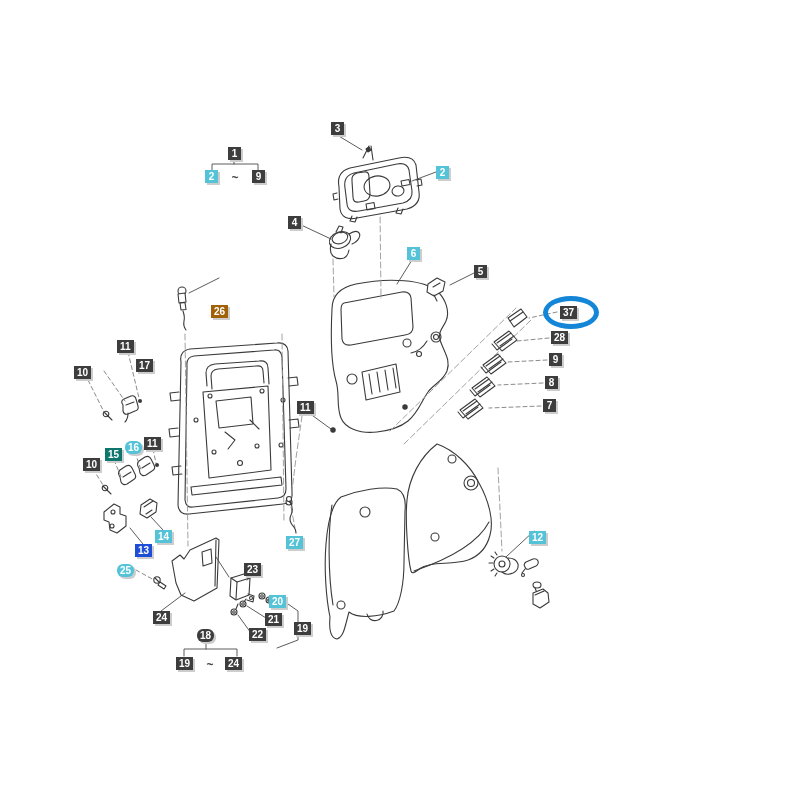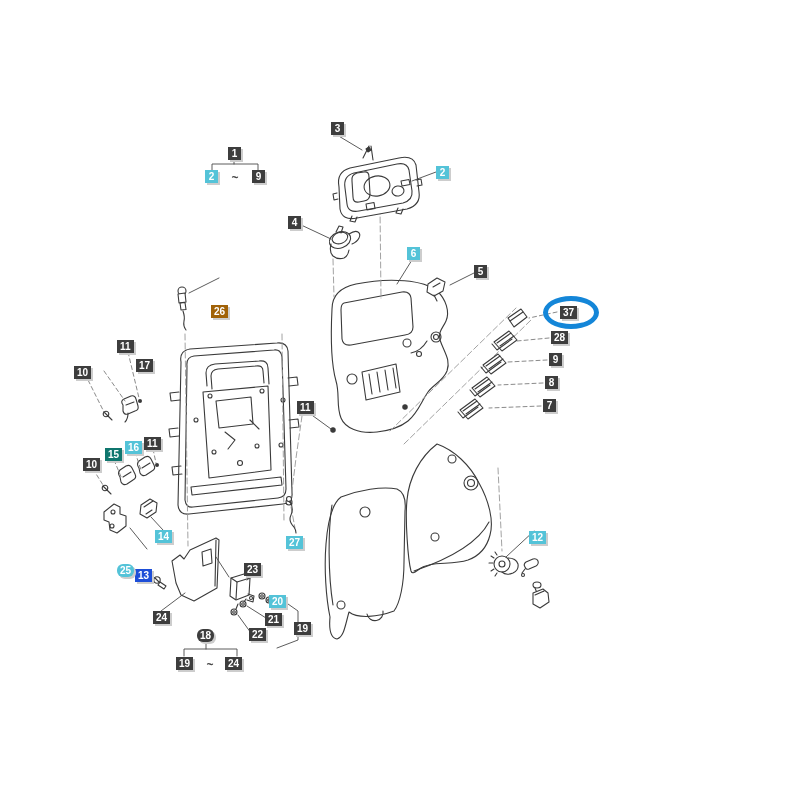--- a/index.html
+++ b/index.html
@@ -304,26 +304,26 @@
       <div class="plabel dark" style="left: 474px; top: 265px; background: rgb(61, 61, 61); color: rgb(255, 255, 255);">5</div>
       <div class="plabel dark" style="left: 560px; top: 306px; background: rgb(61, 61, 61); color: rgb(255, 255, 255);">37</div>
       <div class="plabel dark" style="left: 551px; top: 331px; background: rgb(61, 61, 61); color: rgb(255, 255, 255);">28</div>
       <div class="plabel dark" style="left: 549px; top: 353px; background: rgb(61, 61, 61); color: rgb(255, 255, 255);">9</div>
       <div class="plabel dark" style="left: 545px; top: 376px; background: rgb(61, 61, 61); color: rgb(255, 255, 255);">8</div>
       <div class="plabel dark" style="left: 543px; top: 399px; background: rgb(61, 61, 61); color: rgb(255, 255, 255);">7</div>
       <div class="plabel dark" style="left: 117px; top: 340px; background: rgb(61, 61, 61); color: rgb(255, 255, 255);">11</div>
       <div class="plabel dark" style="left: 92px; top: 359px; background: rgb(61, 61, 61); color: rgb(255, 255, 255); margin-left: 44px;">17</div>
       <div class="plabel dark" style="left: 74px; top: 366px; background: rgb(61, 61, 61); color: rgb(255, 255, 255);">10</div>
       <div class="plabel dark" style="left: 144px; top: 437px; background: rgb(61, 61, 61); color: rgb(255, 255, 255);">11</div>
-      <div class="plabel cyan" style="left: 125px; top: 441px; background: rgb(84, 195, 216); color: rgb(255, 255, 255);">16</div>
+      <div class="plabel cyan" style="left: 125px; top: 441px; background: rgb(84, 195, 216); color: rgb(255, 255, 255); border-radius: 6px;">16</div>
       <div class="plabel cyan" style="left: 105px; top: 448px; background: #0f766e; color: rgb(255, 255, 255); text-align: center;">15</div>
       <div class="plabel dark" style="left: 83px; top: 458px; background: rgb(61, 61, 61); color: rgb(255, 255, 255);">10</div>
       <div class="plabel dark" style="left: 297px; top: 401px; background: rgb(61, 61, 61); color: rgb(255, 255, 255);">11</div>
       <div class="plabel cyan" style="left: 155px; top: 530px; background: rgb(84, 195, 216); color: rgb(255, 255, 255); text-align: right;">14</div>
-      <div class="plabel dark" style="left: 135px; top: 544px; background: #1d4ed8; color: rgb(255, 255, 255); margin-top: 25px;">13</div>
+      <div class="plabel dark" style="left: 135px; top: 544px; background: #1d4ed8; color: rgb(255, 255, 255);">13</div>
       <div class="plabel cyan" style="left: 117px; top: 564px; background: rgb(84, 195, 216); color: rgb(255, 255, 255); border-radius: 6px;">25</div>
       <div class="plabel dark" style="left: 153px; top: 611px; background: rgb(61, 61, 61); color: rgb(255, 255, 255);">24</div>
       <div class="plabel dark" style="left: 244px; top: 563px; background: rgb(61, 61, 61); color: rgb(255, 255, 255);">23</div>
       <div class="plabel cyan" style="left: 286px; top: 536px; background: rgb(84, 195, 216); color: rgb(255, 255, 255);">27</div>
       <div class="plabel cyan" style="left: 269px; top: 595px; background: rgb(84, 195, 216); color: rgb(255, 255, 255);">20</div>
       <div class="plabel dark" style="left: 265px; top: 613px; background: rgb(61, 61, 61); color: rgb(255, 255, 255);">21</div>
       <div class="plabel dark" style="left: 249px; top: 628px; background: rgb(61, 61, 61); color: rgb(255, 255, 255);">22</div>
       <div class="plabel dark" style="left: 294px; top: 622px; background: rgb(61, 61, 61); color: rgb(255, 255, 255);">19</div>
       <div class="plabel dark" style="left: 197px; top: 629px; background: rgb(61, 61, 61); color: rgb(255, 255, 255); border-radius: 6px;">18</div>
       <div class="plabel dark" style="left: 176px; top: 657px; background: rgb(61, 61, 61); color: rgb(255, 255, 255);">19</div>

